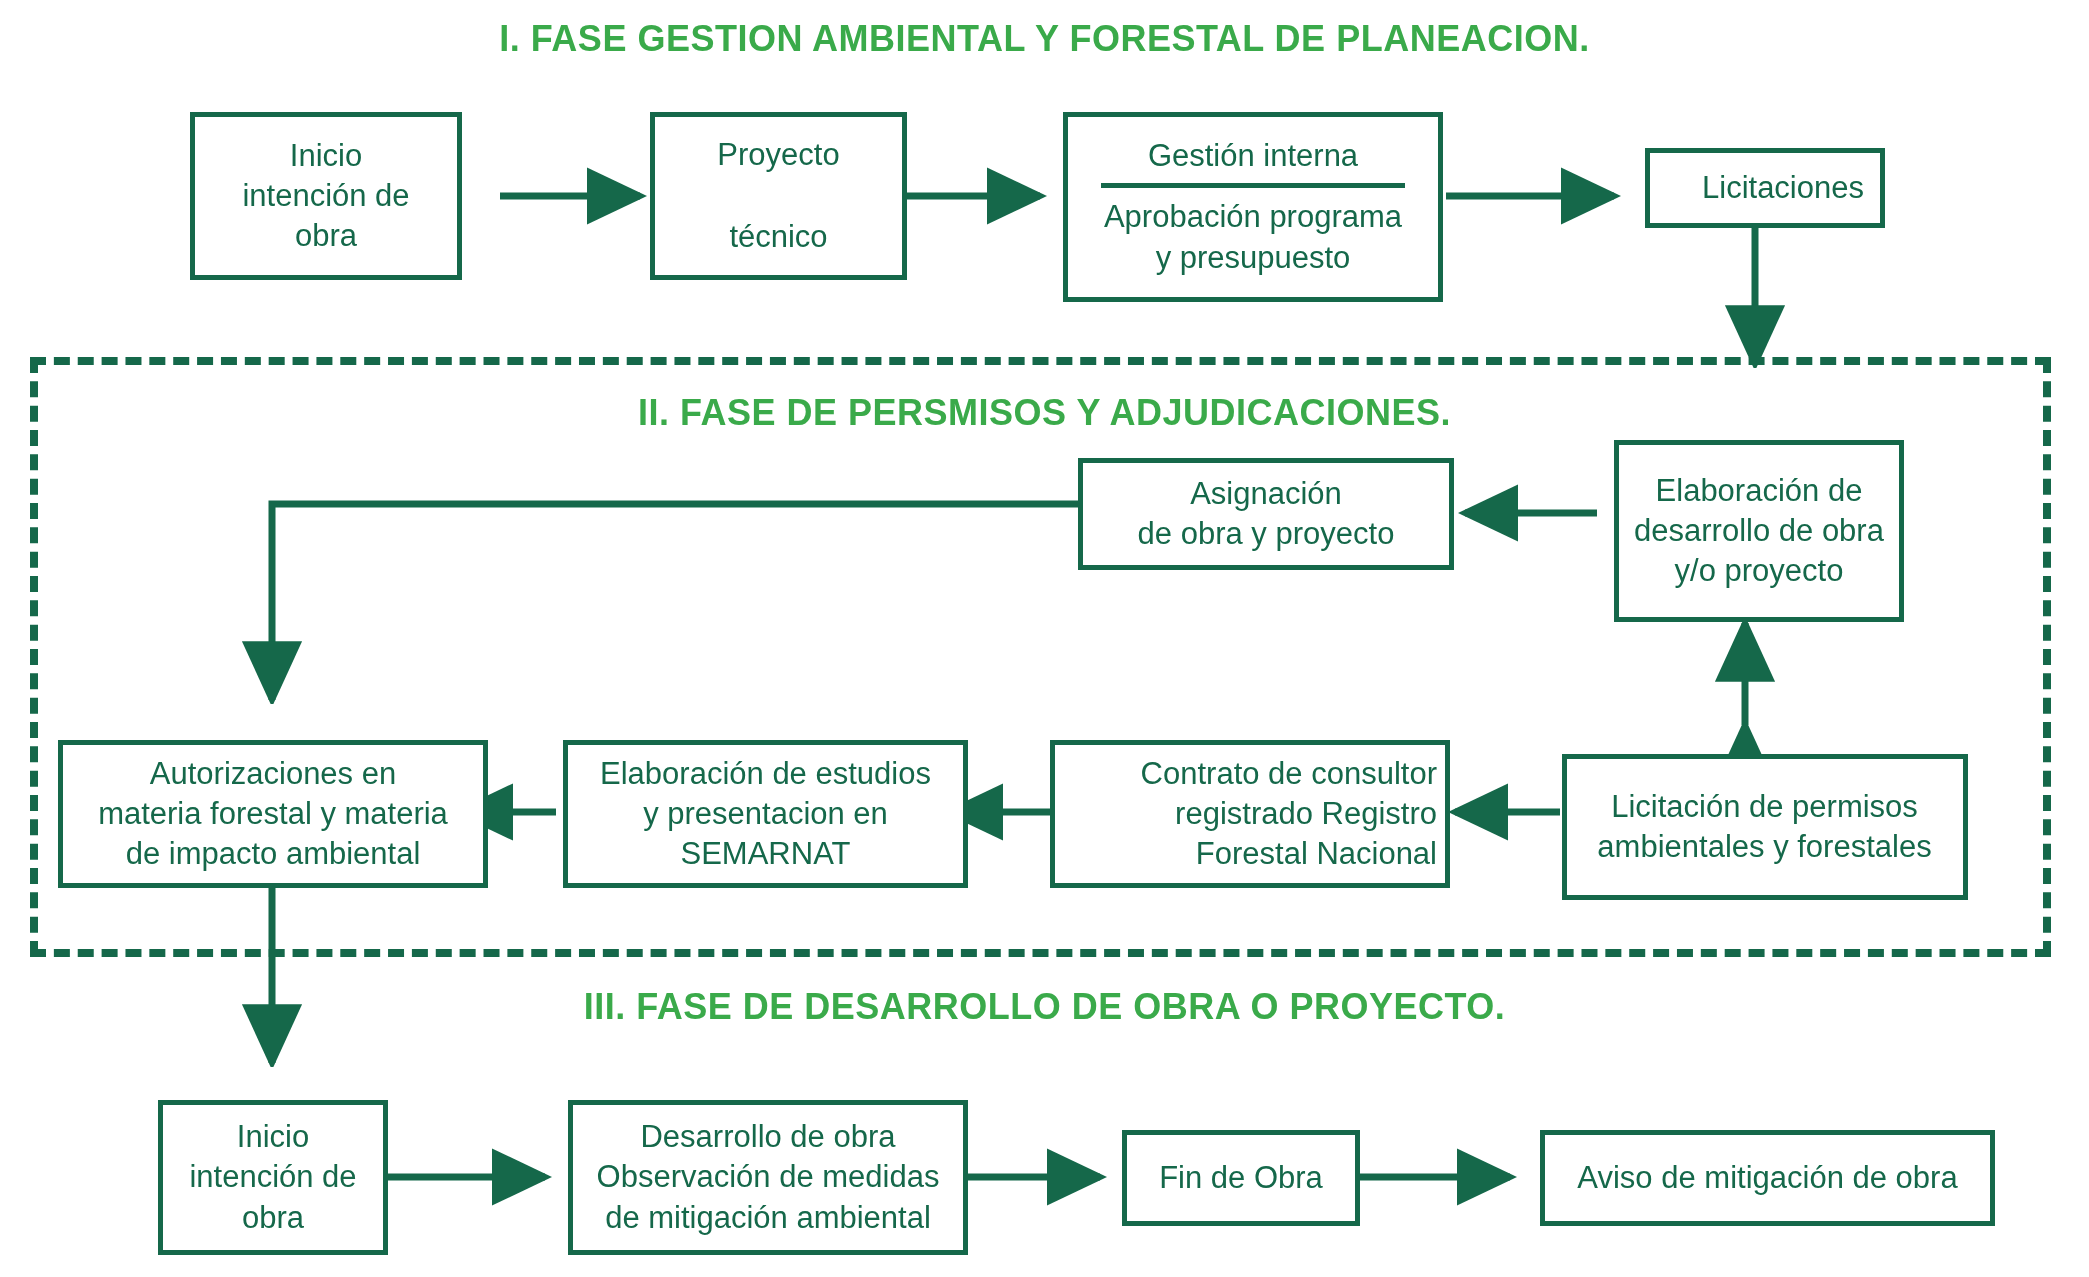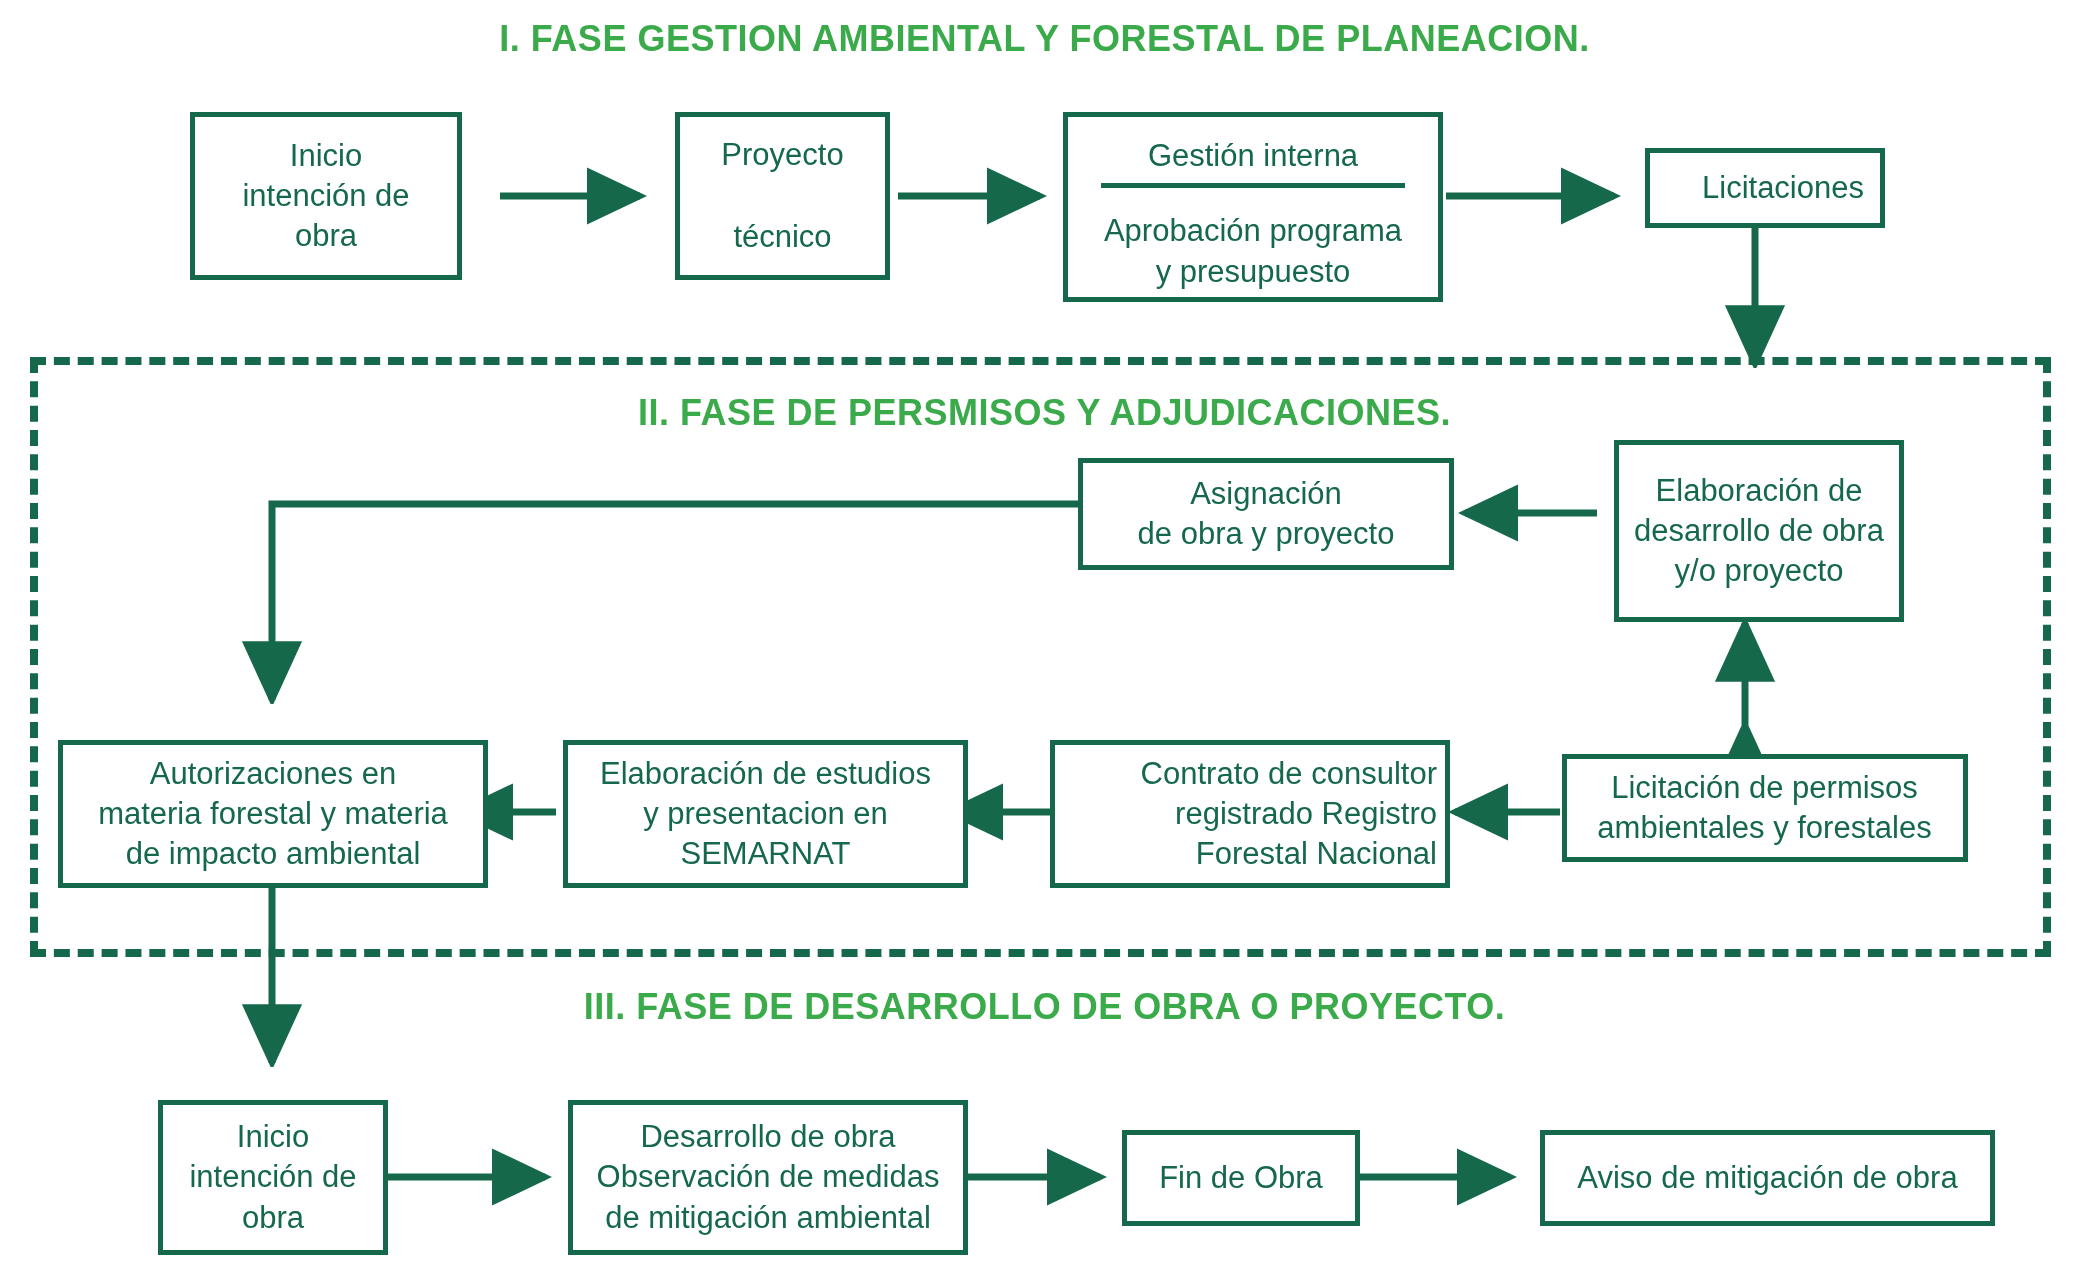--- a/index.html
+++ b/index.html
@@ -44,21 +44,20 @@
     display: flex;
     flex-direction: column;
     align-items: center;
     justify-content: center;
     padding: 4px 8px;
   }
   .node .line { display: block; width: 100%; }
   .node.split .top-part,
   .node.split .bottom-part {
     width: 100%;
-    margin-top: 14px;
   }
   .node.split .divider {
     width: 86%;
     height: 5px;
     background: #15684a;
     margin: 7px 0 9px 0;
   }
   .dashed-region {
     position: absolute;
     box-sizing: border-box;
@@ -125,21 +124,21 @@
   <div class="phase-title" style="left:0; top:18px; width:2089px;">I. FASE GESTION AMBIENTAL Y FORESTAL DE PLANEACION.</div>
   <div class="phase-title" style="left:0; top:392px; width:2089px;">II. FASE DE PERSMISOS Y ADJUDICACIONES.</div>
   <div class="phase-title" style="left:0; top:986px; width:2089px;">III. FASE DE DESARROLLO DE OBRA O PROYECTO.</div>
 
   <div class="node" style="left:190px; top:112px; width:272px; height:168px;">
     <span class="line">Inicio</span>
     <span class="line">intención de</span>
     <span class="line">obra</span>
   </div>
 
-  <div class="node" style="left:675px; top:112px; width:215px; height:168px;gap:41px;">
+  <div class="node" style="left:650px; top:112px; width:257px; height:168px;gap:41px;">
     <span class="line">Proyecto</span>
     <span class="line">técnico</span>
   </div>
 
   <div class="node split" style="left:1063px; top:112px; width:380px; height:190px;">
     <div class="top-part">
       <span class="line">Gestión interna</span>
     </div>
     <div class="divider"></div>
     <div class="bottom-part">
@@ -156,21 +155,21 @@
     <span class="line">Elaboración de</span>
     <span class="line">desarrollo de obra</span>
     <span class="line">y/o proyecto</span>
   </div>
 
   <div class="node" style="left:1078px; top:458px; width:376px; height:112px;">
     <span class="line">Asignación</span>
     <span class="line">de obra y proyecto</span>
   </div>
 
-  <div class="node" style="left:1562px; top:754px; width:406px; height:108px;padding-left:7px;">
+  <div class="node" style="left:1562px; top:754px; width:406px; height:146px;padding-left:7px;">
     <span class="line">Licitación de permisos</span>
     <span class="line">ambientales y forestales</span>
   </div>
 
   <div class="node" style="left:1050px; top:740px; width:400px; height:148px;text-align:right;">
     <span class="line">Contrato de consultor</span>
     <span class="line">registrado Registro</span>
     <span class="line">Forestal Nacional</span>
   </div>
 

